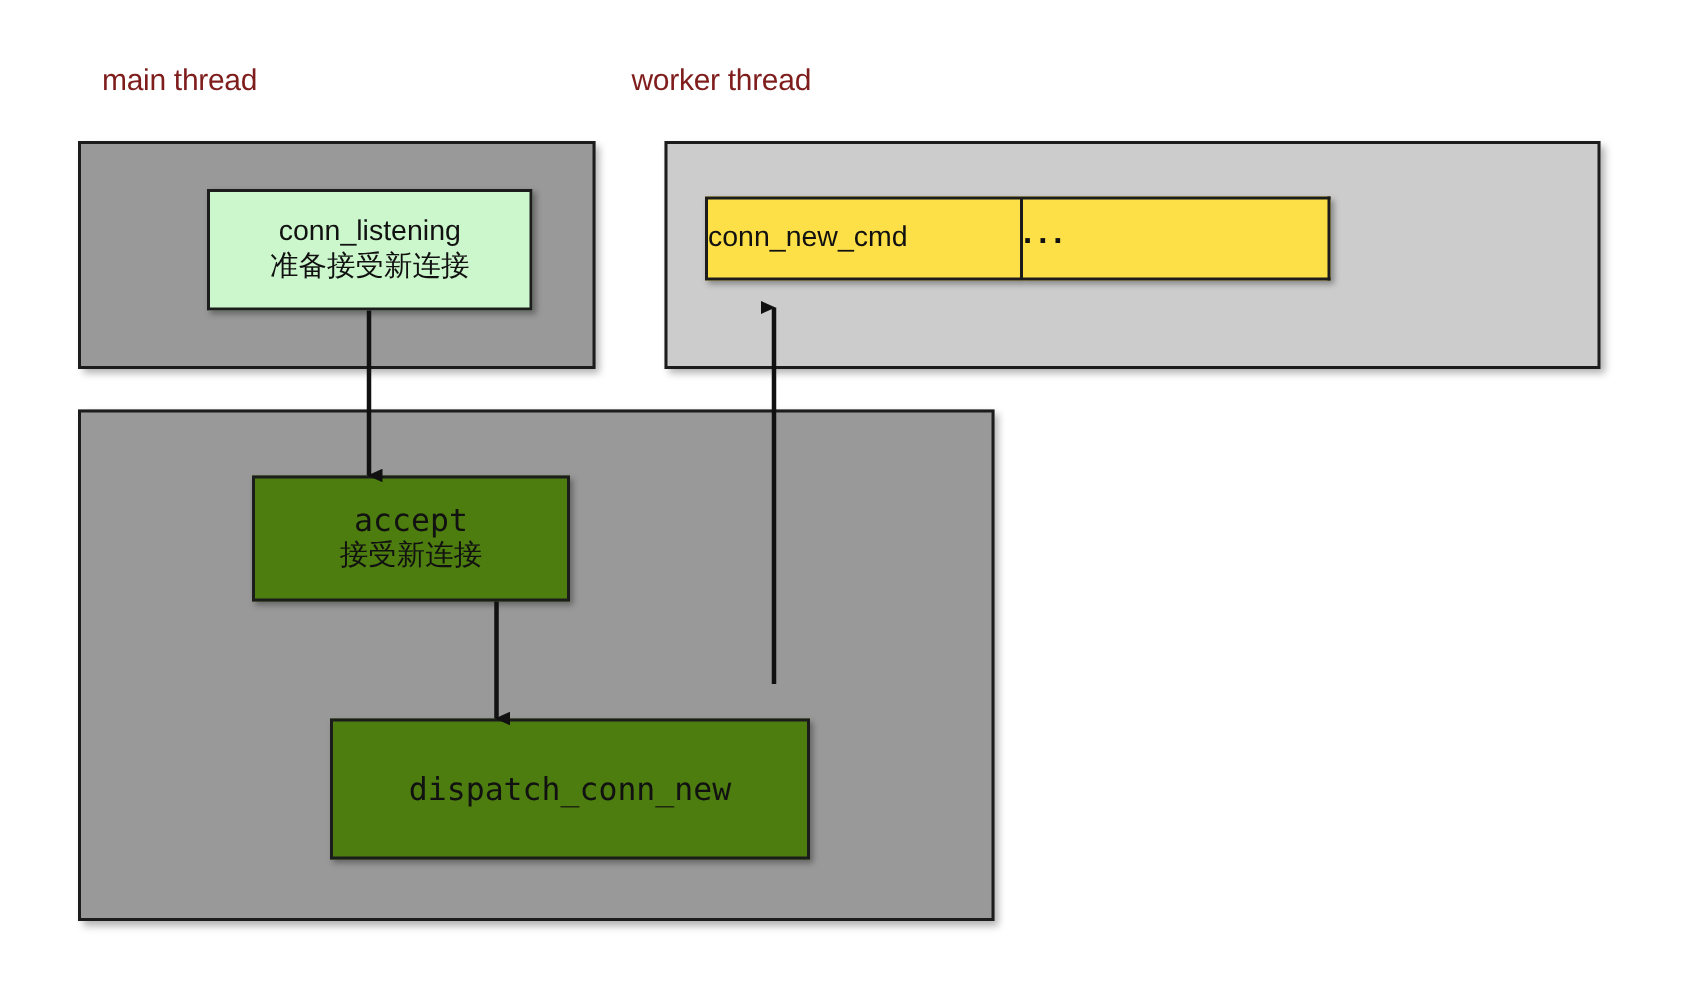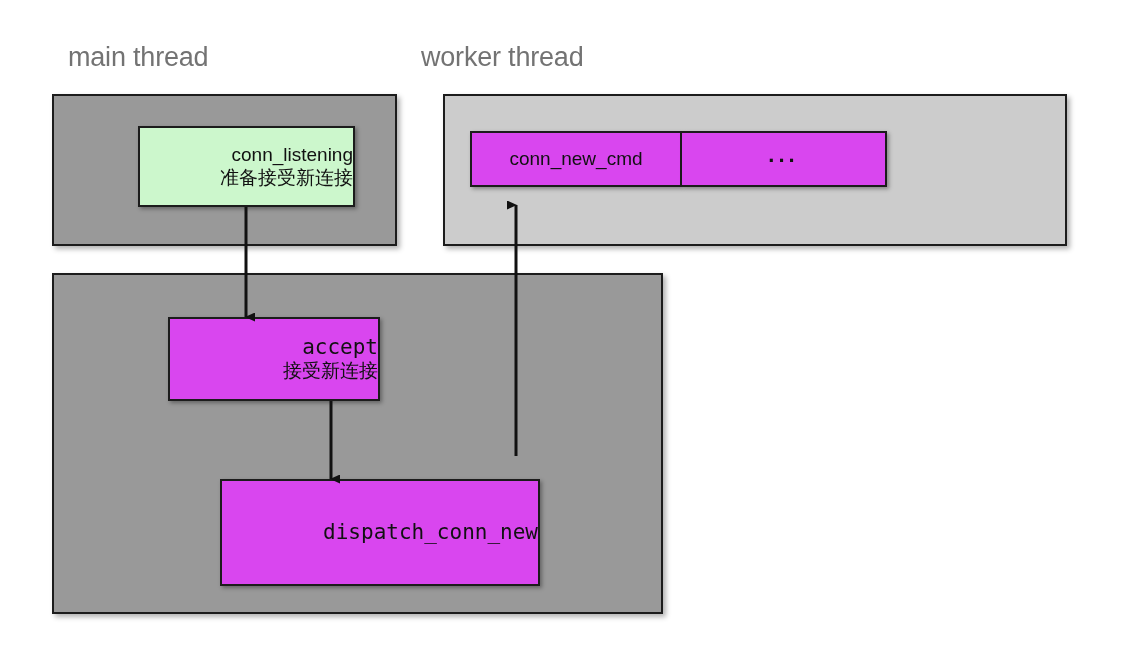--- a/index.html
+++ b/index.html
@@ -19,23 +19,23 @@
   #diagram {
     position: absolute;
     left: 0; top: 0;
     width: 1128px;
     height: 663px;
   }
 
   .lane-title {
     position: absolute;
     font-family: "Liberation Sans", sans-serif;
-    font-size: 27px;
+    font-size: 20px;
     line-height: 1;
-    color: #737373;
+    color: #7f1d1d;
     white-space: nowrap;
     letter-spacing: -0.2px;
   }
 
   
   .lane-box {
     position: absolute;
     border: 2px solid #1c1c1c;
     box-sizing: border-box;
     box-shadow: 3px 3px 5px rgba(0,0,0,0.30);
@@ -44,26 +44,26 @@
   .lane-box.worker  { background: #cccccc; }
 
   
   .node {
     position: absolute;
     box-sizing: border-box;
     border: 2px solid #1c1c1c;
     box-shadow: 2px 2px 4px rgba(0,0,0,0.35);
     display: flex;
     flex-direction: column;
-    align-items: flex-end;
+    align-items: center;
     justify-content: center;
     text-align: center;
   }
   .node.green  { background: #ccf7cc; }
-  .node.purple { background: #d946ef; }
+  .node.purple { background: #4d7c0f; }
 
   .node .line1 {
     font-size: 19px;
     line-height: 1.15;
     color: #111111;
     white-space: nowrap;
   }
   .node .line2 {
     font-size: 19px;
     line-height: 1.25;
@@ -76,25 +76,24 @@
     letter-spacing: 0px;
   }
   .node.sans .line1 {
     font-family: "Liberation Sans", sans-serif;
   }
 
   
   .queue-cell {
     position: absolute;
     box-sizing: border-box;
-    background: #d946ef;
+    background: #fde047;
     border: 2px solid #1c1c1c;
     display: flex;
     align-items: center;
-    justify-content: center;
     font-size: 19px;
     color: #111111;
     white-space: nowrap;
   }
   .queue-cell.first { box-shadow: 2px 2px 4px rgba(0,0,0,0.35); }
   .queue-cell.second { border-left-width: 0px; box-shadow: 2px 2px 4px rgba(0,0,0,0.35); }
   .queue-cell .dots {
     letter-spacing: 4px;
     font-size: 22px;
     font-weight: bold;
@@ -129,21 +128,21 @@
   <div class="node green sans" style="left:138px; top:126px; width:217px; height:81px;">
     <div class="line1">conn_listening</div>
     <div class="line2">准备接受新连接</div>
   </div>
 
   <div class="node purple mono" style="left:168px; top:317px; width:212px; height:84px;">
     <div class="line1">accept</div>
     <div class="line2">接受新连接</div>
   </div>
 
-  <div class="node purple mono" style="left:220px; top:479px; width:320px; height:107px;">
+  <div class="node purple mono" style="left:220px; top:479px; width:320px; height:94px;">
     <div class="line1">dispatch_conn_new</div>
   </div>
 
   <div class="queue-cell first" style="left:470px; top:131px; width:212px; height:56px;">
     <span>conn_new_cmd</span>
   </div>
 
   <div class="queue-cell second" style="left:682px; top:131px; width:205px; height:56px;">
     <span class="dots">...</span>
   </div>

